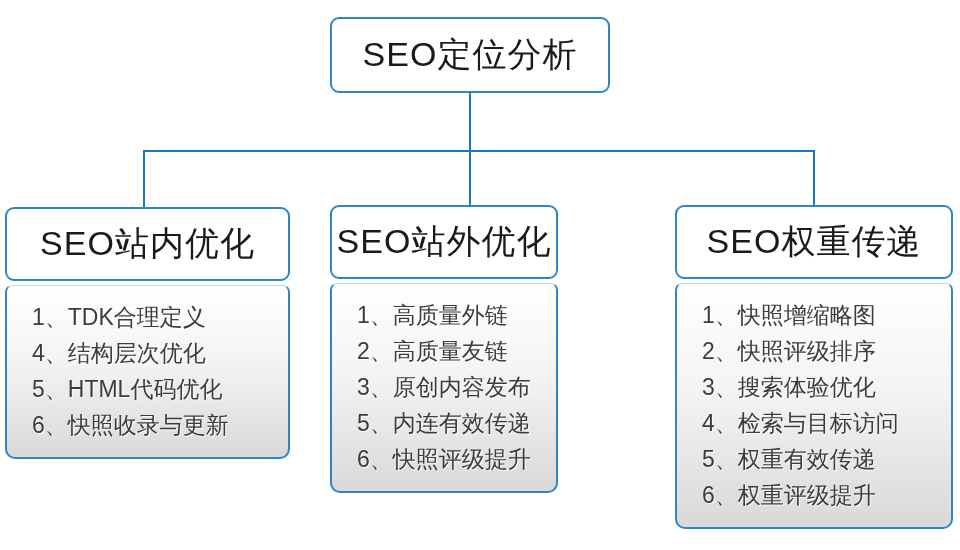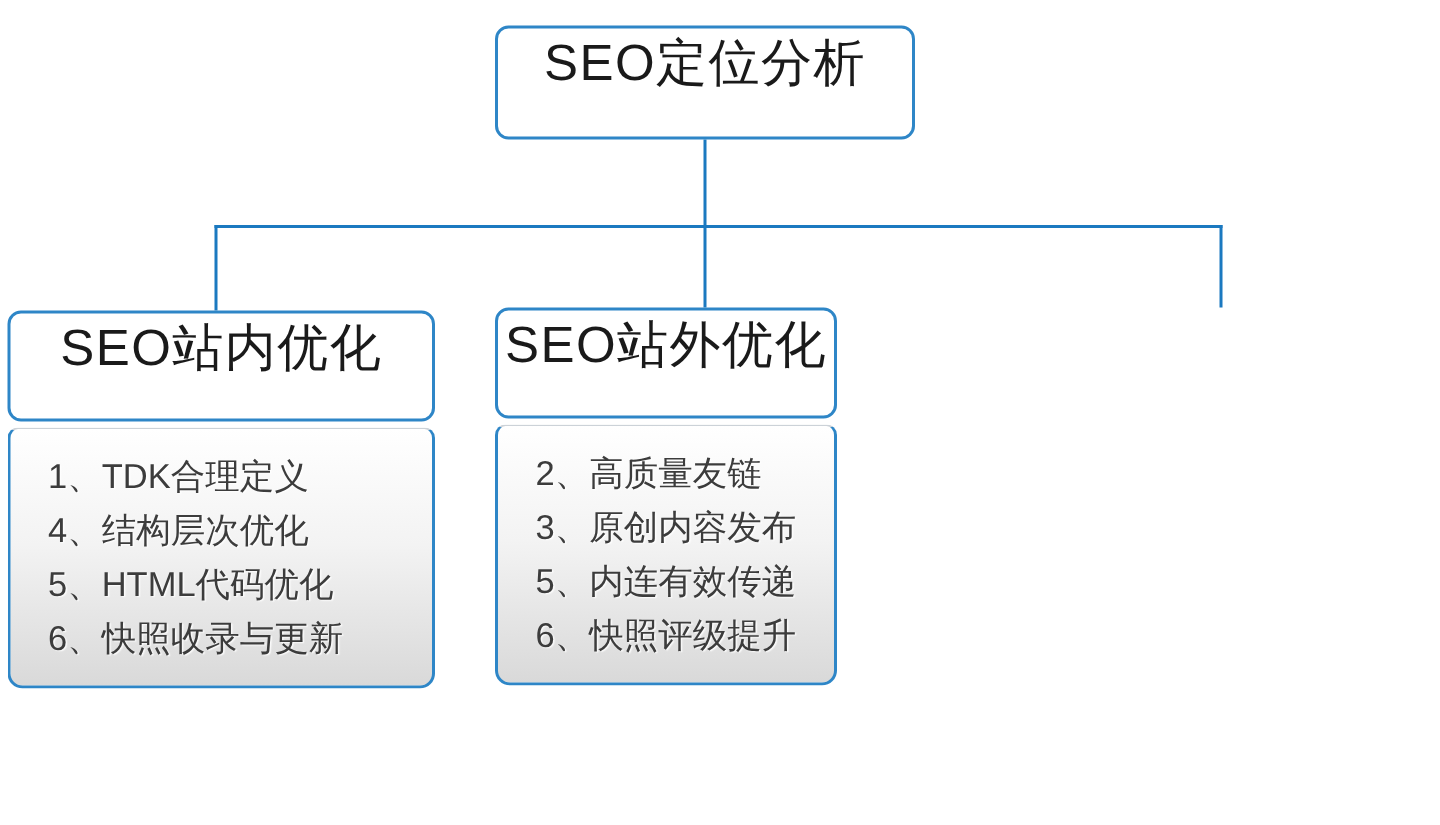--- a/index.html
+++ b/index.html
@@ -9,21 +9,21 @@
     font-family:"Liberation Sans","DejaVu Sans",sans-serif;
   }
   
   .line{position:absolute;background:#1b79c0;}
   .line.v{width:2px;}
   .line.h{height:2px;}
   
   .node{
     position:relative;
     border:2px solid #2e86c7;border-radius:9px;background:#ffffff;
-    display:flex;justify-content:center;
+    display:flex;align-items:center;justify-content:center;
     color:#1a1a1a;
   }
   .root-node{
     position:absolute;left:330px;top:17px;width:280px;height:76px;
     font-size:34px;letter-spacing:1px;
   }
   .column{position:absolute;}
   .col-header{height:74px;font-size:34px;letter-spacing:1px;}
   .panel{
     margin-top:4px;width:100%;
@@ -62,21 +62,35 @@
       <div class="item">5、HTML代码优化</div>
       <div class="item">6、快照收录与更新</div>
     </div>
   </div>
 
   <div class="column" style="left:330px;top:205px;width:228px;">
     <div class="node col-header">
       <span>SEO站外优化</span>
     </div>
     <div class="panel">
+      <div class="item">1、高质量外链</div>
       <div class="item">2、高质量友链</div>
       <div class="item">3、原创内容发布</div>
       <div class="item">5、内连有效传递</div>
       <div class="item">6、快照评级提升</div>
     </div>
   </div>
 
+  <div class="column" style="left:675px;top:205px;width:278px;">
+    <div class="node col-header">
+      <span>SEO权重传递</span>
+    </div>
+    <div class="panel">
+      <div class="item">1、快照增缩略图</div>
+      <div class="item">2、快照评级排序</div>
+      <div class="item">3、搜索体验优化</div>
+      <div class="item">4、检索与目标访问</div>
+      <div class="item">5、权重有效传递</div>
+      <div class="item">6、权重评级提升</div>
+    </div>
+  </div>
 
 </div>
 
 </body></html>

